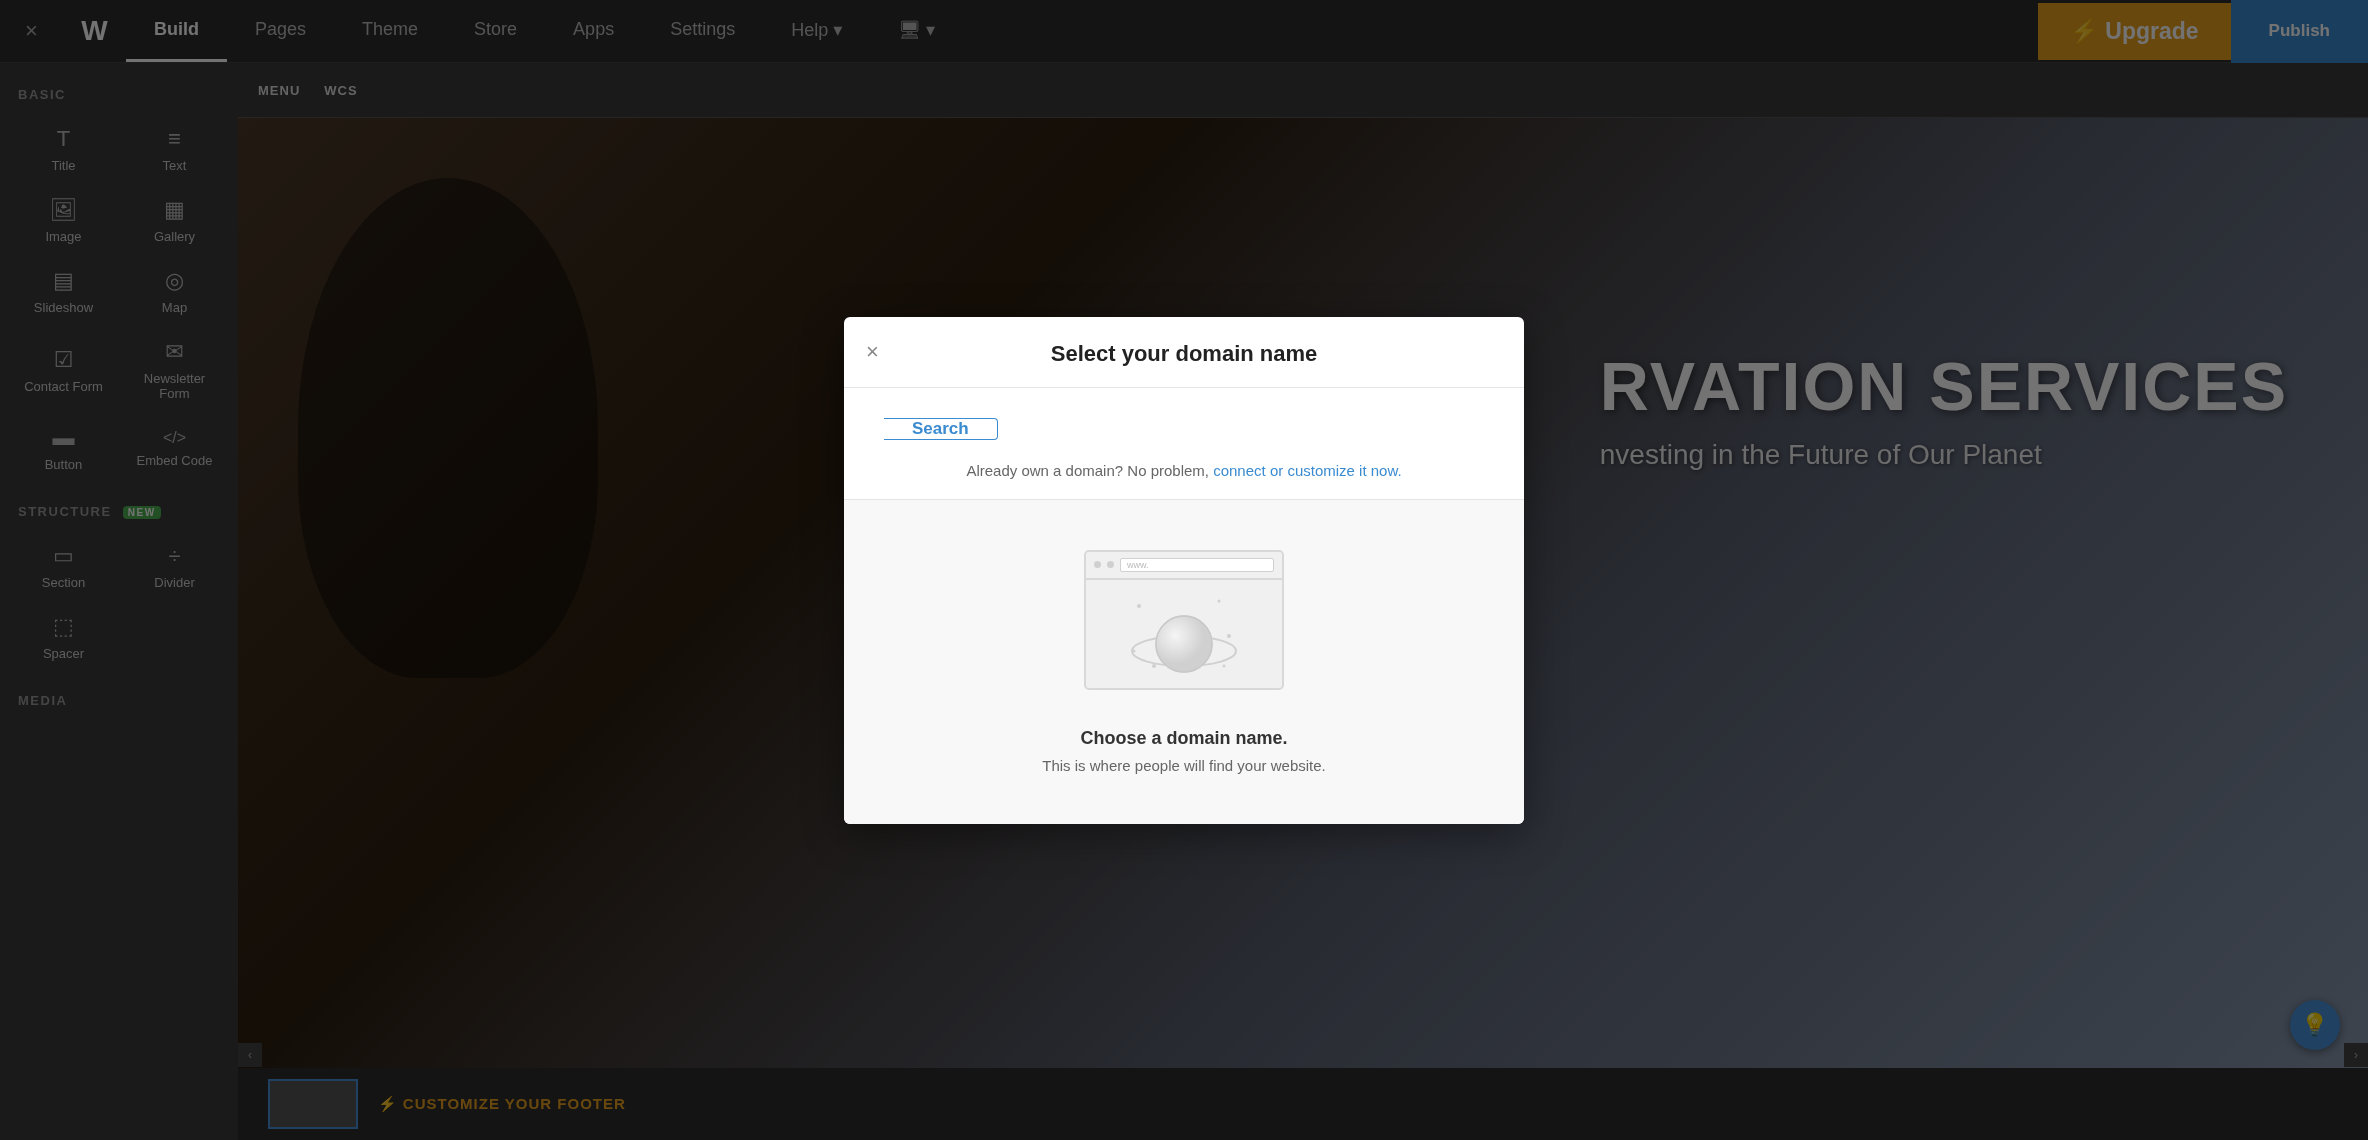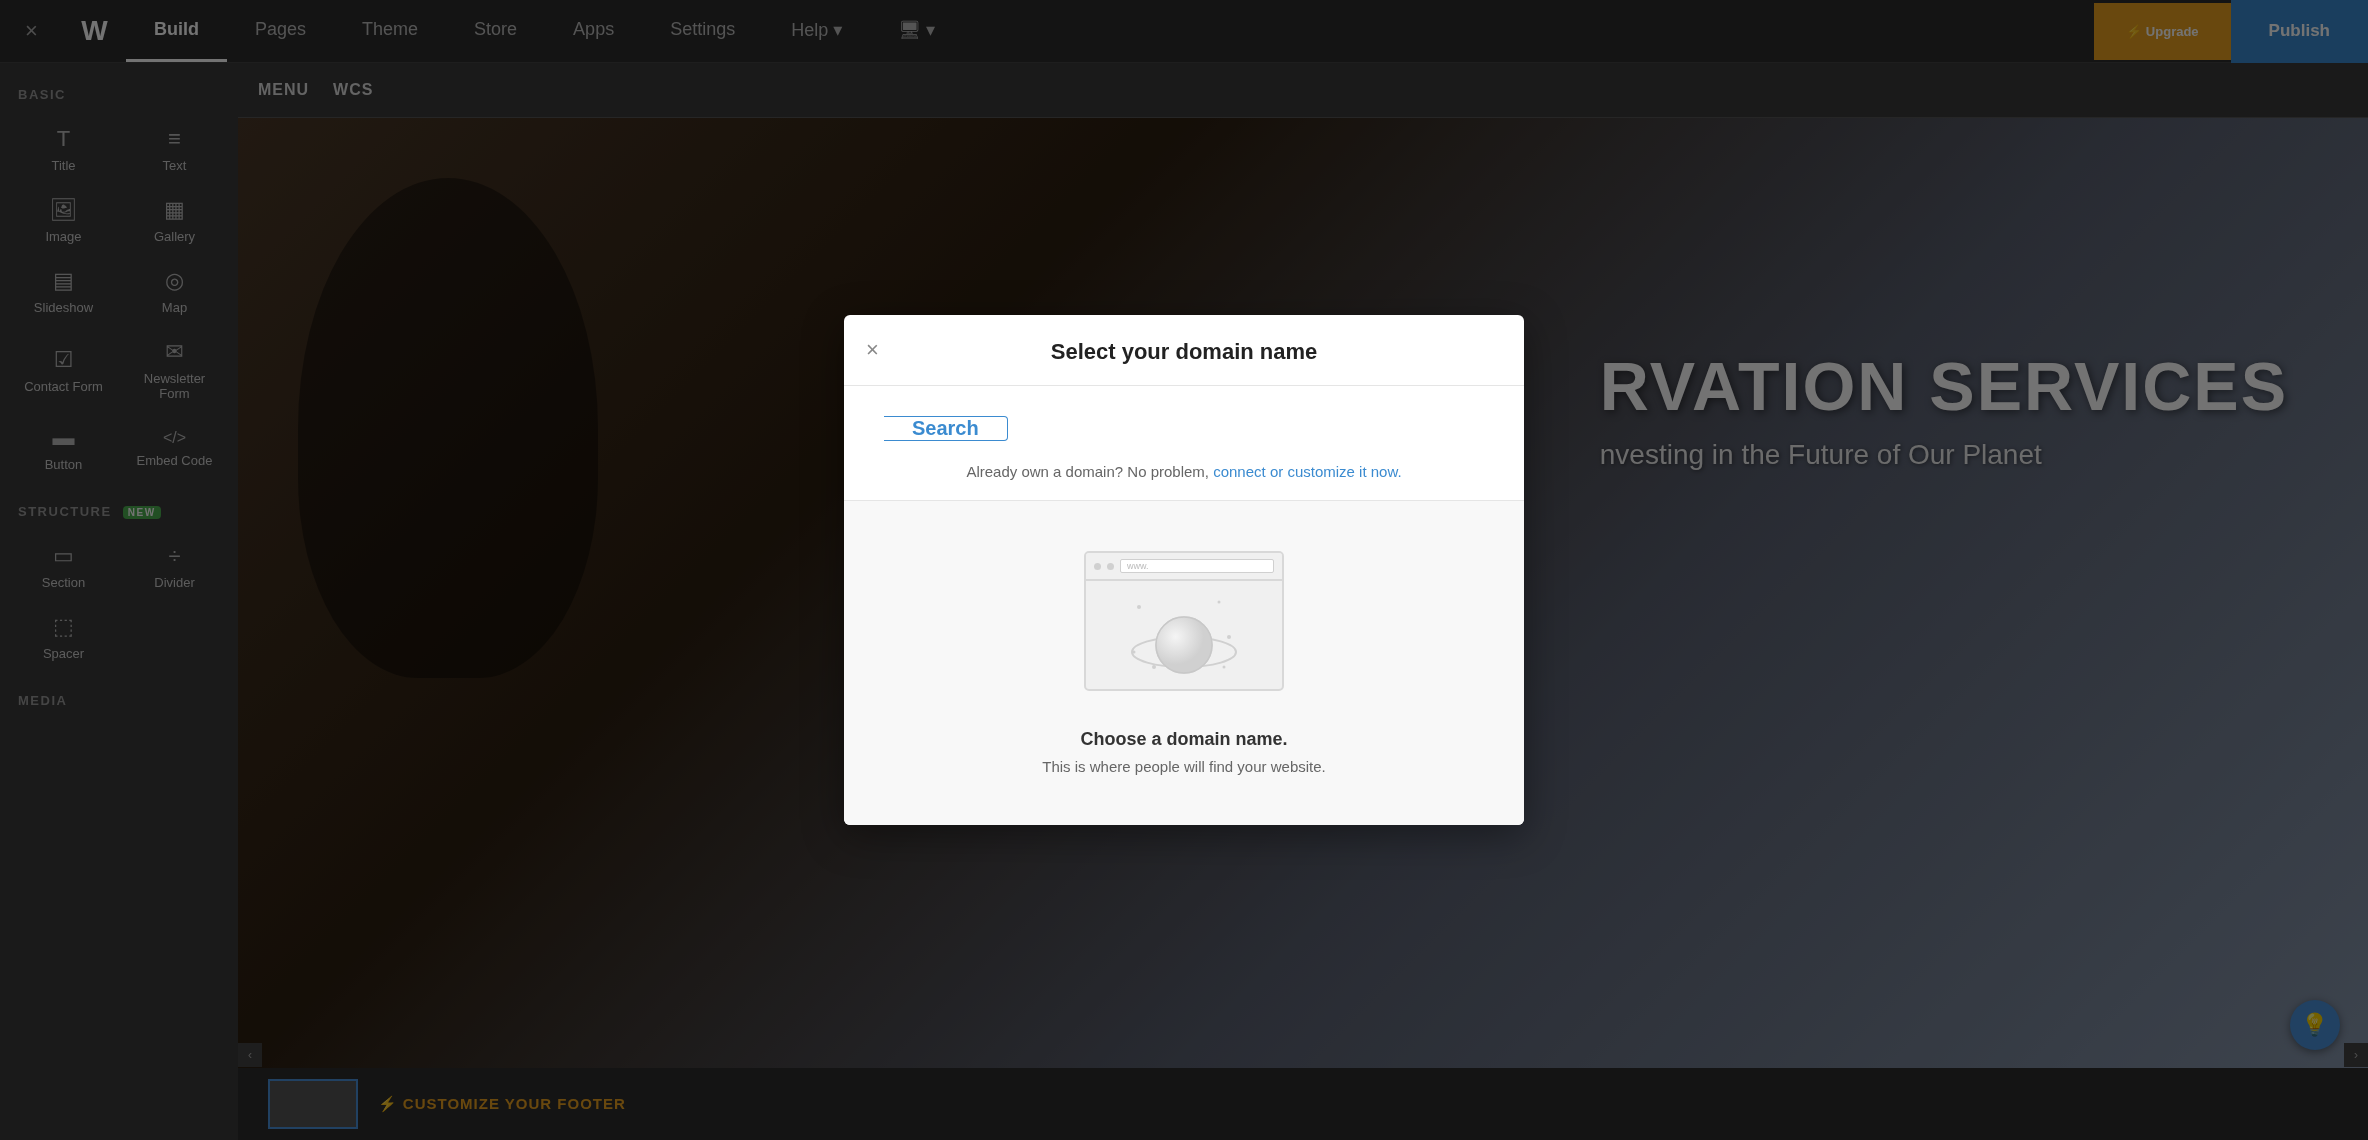--- a/index.html
+++ b/index.html
@@ -15,21 +15,21 @@
     .nav-logo { width: 63px; display: flex; align-items: center; justify-content: center; color: #fff; font-size: 28px; font-weight: bold; }
     .nav-tabs { display: flex; align-items: center; flex: 1; height: 100%; }
     .nav-tab {
       padding: 0 28px; height: 100%; display: flex; align-items: center;
       color: #bbb; font-size: 18px; cursor: pointer; border-bottom: 3px solid transparent;
     }
     .nav-tab.active { color: #fff; border-bottom: 3px solid #fff; font-weight: 600; }
     .nav-right { display: flex; align-items: center; gap: 0; margin-left: auto; }
     .btn-upgrade {
       background: #e8a020; color: #fff; border: none; padding: 0 32px; height: 57px;
-      font-size: 13px; font-weight: 600; cursor: pointer; display: flex; align-items: center; gap: 8px;
+      font-size: 23px; font-weight: 600; cursor: pointer; display: flex; align-items: center; gap: 8px;
     }
     .btn-publish {
       background: #3b8bd0; color: #fff; border: none; padding: 0 38px; height: 63px;
       font-size: 17px; font-weight: 600; cursor: pointer;
     }
 
     
     .sidebar {
       position: absolute; top: 63px; left: 0; width: 238px; bottom: 0;
       background: #3a3a3a; overflow-y: auto; z-index: 50; padding: 18px 0;
@@ -54,21 +54,21 @@
     .main-area {
       position: absolute; top: 63px; left: 238px; right: 0; bottom: 0;
       background: #5a4a3a; overflow: hidden;
     }
 
     
     .sub-nav {
       background: #3a3a3a; height: 55px; display: flex; align-items: center;
       padding: 0 20px; gap: 24px; border-bottom: 1px solid #555;
     }
-    .sub-nav-item { color: #ddd; font-size: 16px; font-weight: 600; letter-spacing: 1px; cursor: pointer; text-transform: uppercase; }
+    .sub-nav-item { color: #ddd; font-size: 13px; font-weight: 600; letter-spacing: 1px; cursor: pointer; text-transform: uppercase; }
 
     
     .bg-area {
       position: absolute; top: 55px; left: 0; right: 0; bottom: 0;
       background: linear-gradient(135deg, #4a3828 0%, #2d1f10 30%, #5a6070 60%, #8a9ab0 100%);
     }
     .bg-text {
       position: absolute; right: 80px; top: 200px; color: #fff; text-align: left; margin-top: 29px;
     }
     .bg-title { font-size: 68px; font-weight: 800; letter-spacing: 2px; text-shadow: 2px 2px 8px rgba(0,0,0,0.5); }
@@ -122,21 +122,21 @@
       font-size: 22px; color: #888; cursor: pointer; line-height: 1;
     }
     .modal-body { padding: 30px 40px 20px; border-bottom: 1px solid #e5e5e5; }
     .search-row { display: flex; gap: 0; margin-bottom: 22px; }
     .search-input {
       flex: 1; border: 1.5px solid #d0d0d0; border-right: none;
       padding: 12px 18px; font-size: 16px; color: #aaa; border-radius: 4px 0 0 4px; outline: none;
     }
     .search-btn {
       background: #fff; border: 1.5px solid #3b8bd0; border-left: none;
-      color: #3b8bd0; font-size: 20px; font-weight: 700; padding: 0 28px;
+      color: #3b8bd0; font-size: 17px; font-weight: 700; padding: 0 28px;
       border-radius: 0 4px 4px 0; cursor: pointer;
     }
     .already-text { text-align: center; color: #666; font-size: 15px; }
     .already-link { color: #3b8bd0; text-decoration: none; cursor: pointer; }
 
     .modal-lower { background: #f8f8f8; padding: 40px 40px 50px; text-align: center; }
     .domain-illustration {
       width: 200px; height: 160px; margin: 0 auto 28px;
       position: relative; display: flex; align-items: center; justify-content: center;
     }

